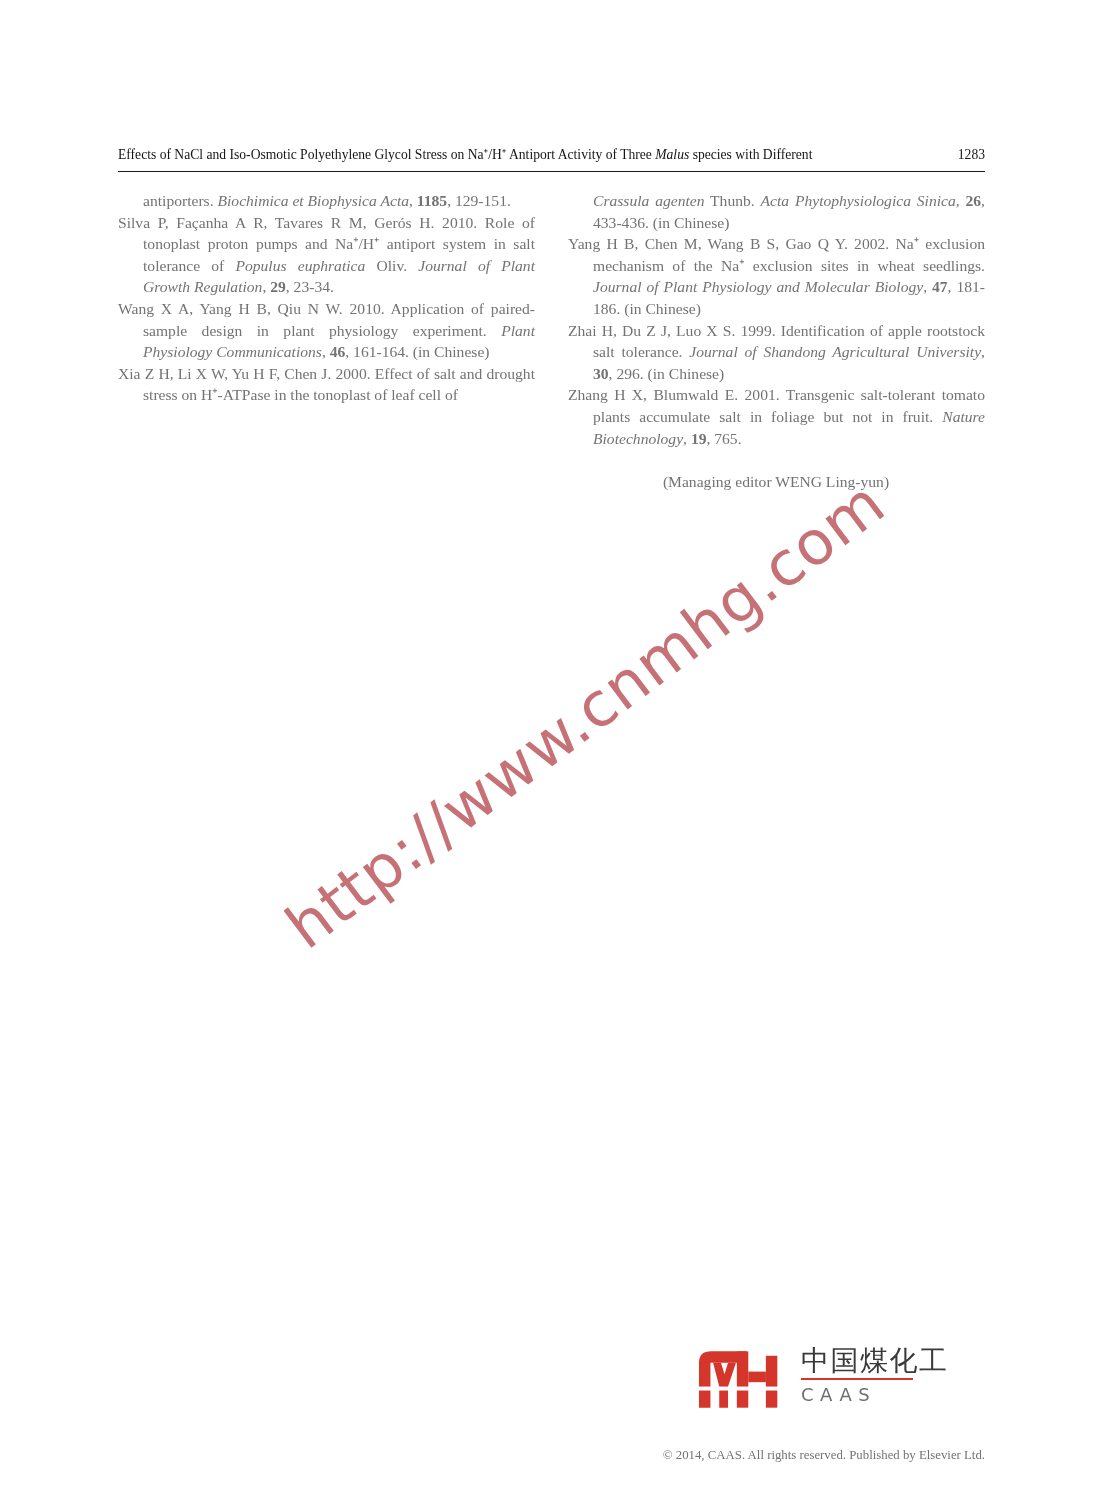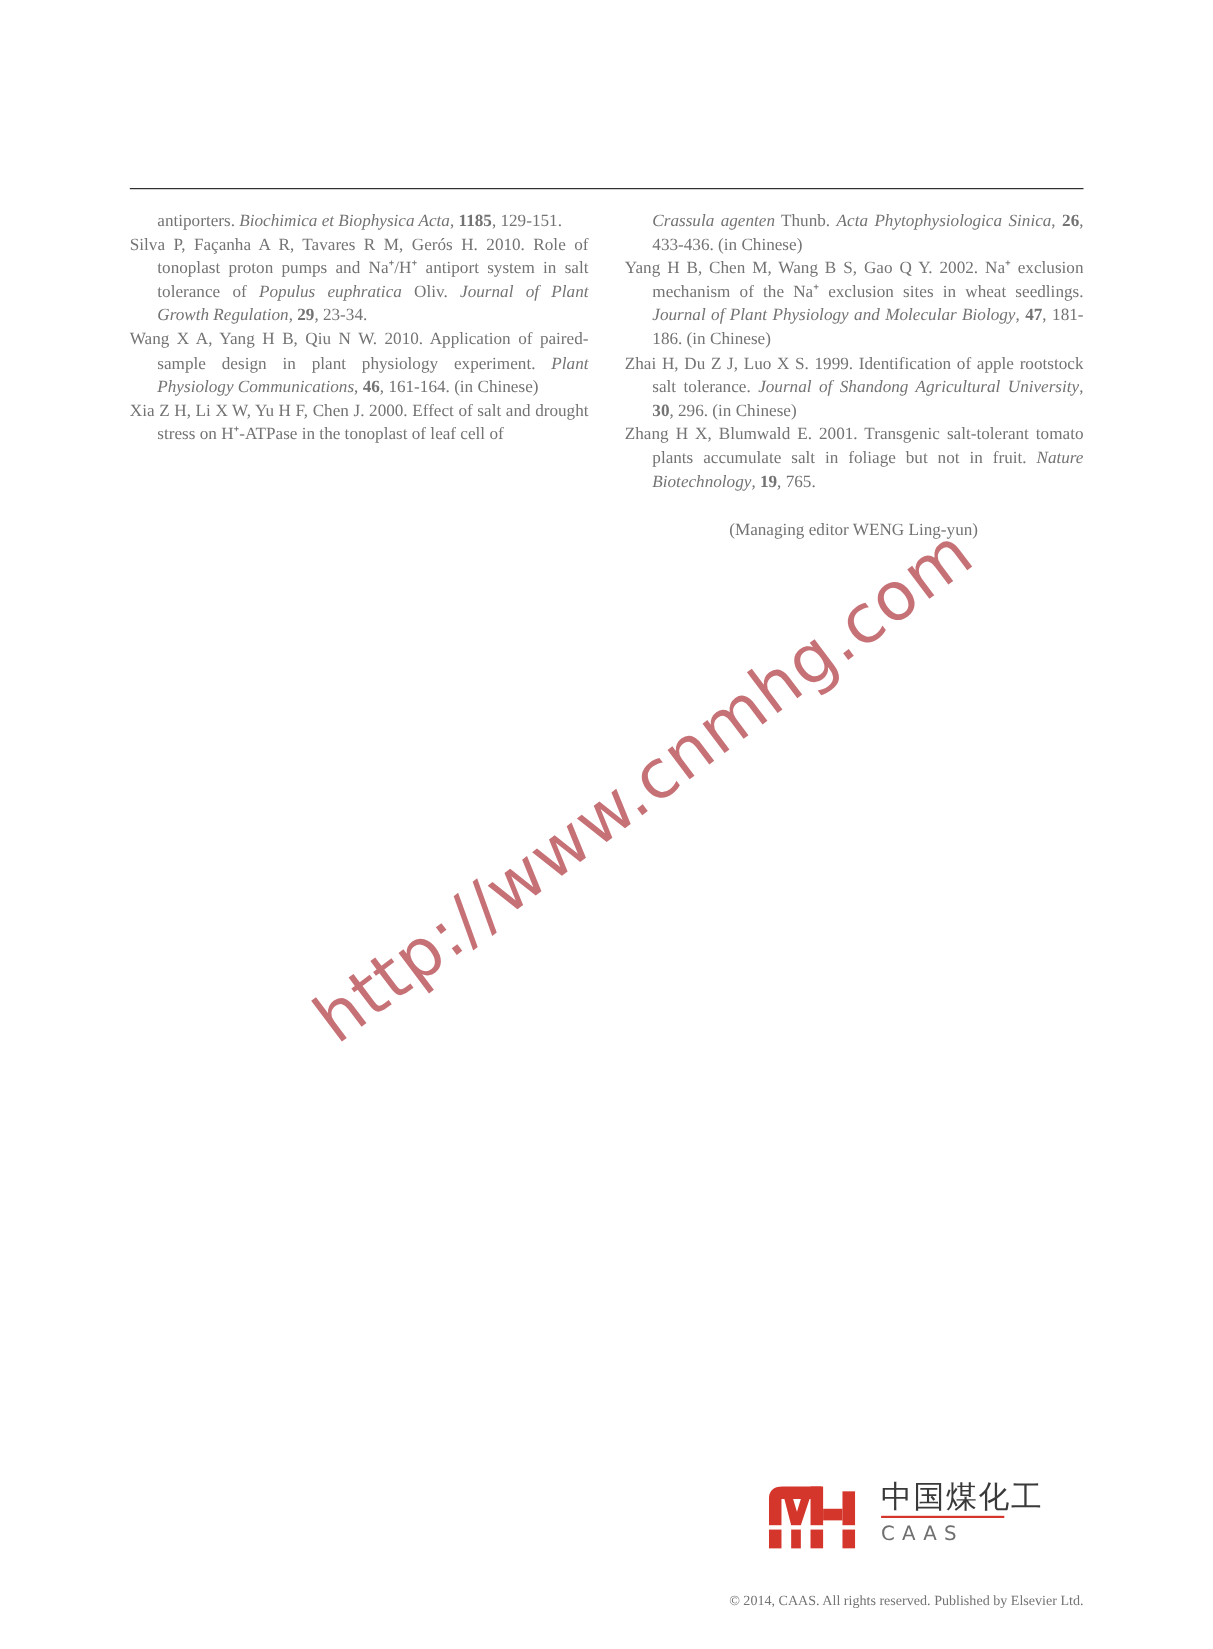--- a/index.html
+++ b/index.html
@@ -73,20 +73,24 @@
     position:absolute;right:118px;top:1448px;
     font-family:Liberation Serif, serif;
     font-size:12.8px;color:#737373;white-space:nowrap;
   }
 </style>
 </head>
 <body>
 
 <div class="page">
 
+  <div class="runhead">
+    <div class="title"><span>Effects of NaCl and Iso-Osmotic Polyethylene Glycol Stress on Na⁺/H⁺ Antiport Activity of Three </span><span class="i">Malus</span><span> species with Different</span></div>
+    <div class="pageno">1283</div>
+  </div>
   <div class="rule"></div>
 
   <div class="columns">
     <div class="col">
         <div class="ref continuation"><span>antiporters. </span><span class="i">Biochimica et Biophysica Acta</span><span>, </span><span class="b">1185</span><span>, 129-151.</span></div>
         <div class="ref"><span>Silva P, Façanha A R, Tavares R M, Gerós H. 2010. Role of tonoplast proton pumps and Na⁺/H⁺ antiport system in salt tolerance of </span><span class="i">Populus euphratica</span><span> Oliv. </span><span class="i">Journal of Plant Growth Regulation</span><span>, </span><span class="b">29</span><span>, 23-34.</span></div>
         <div class="ref"><span>Wang X A, Yang H B, Qiu N W. 2010. Application of paired-sample design in plant physiology experiment. </span><span class="i">Plant Physiology Communications</span><span>, </span><span class="b">46</span><span>, 161-164. (in Chinese)</span></div>
         <div class="ref"><span>Xia Z H, Li X W, Yu H F, Chen J. 2000. Effect of salt and drought stress on H⁺-ATPase in the tonoplast of leaf cell of</span></div>
       </div>
     <div class="col">

